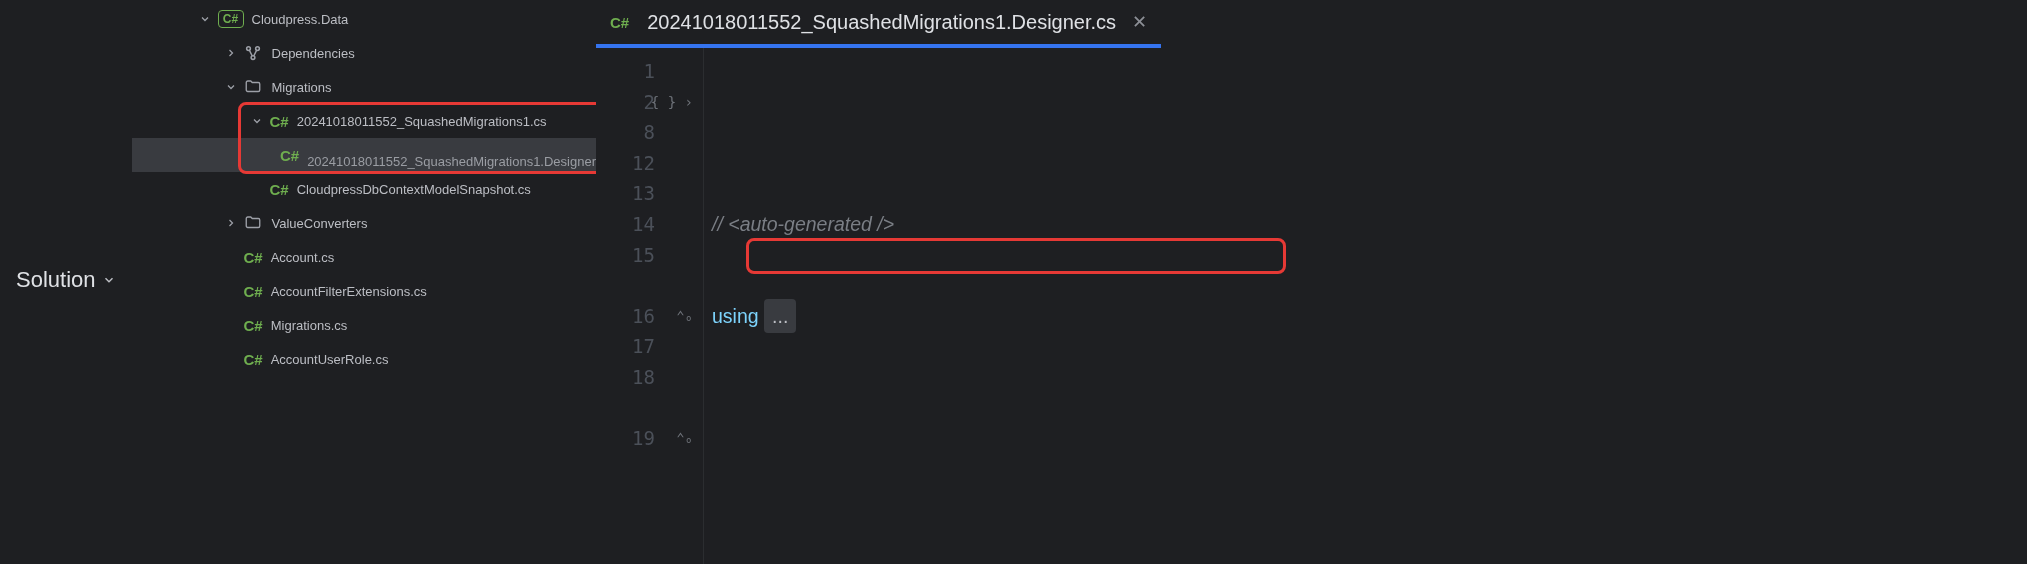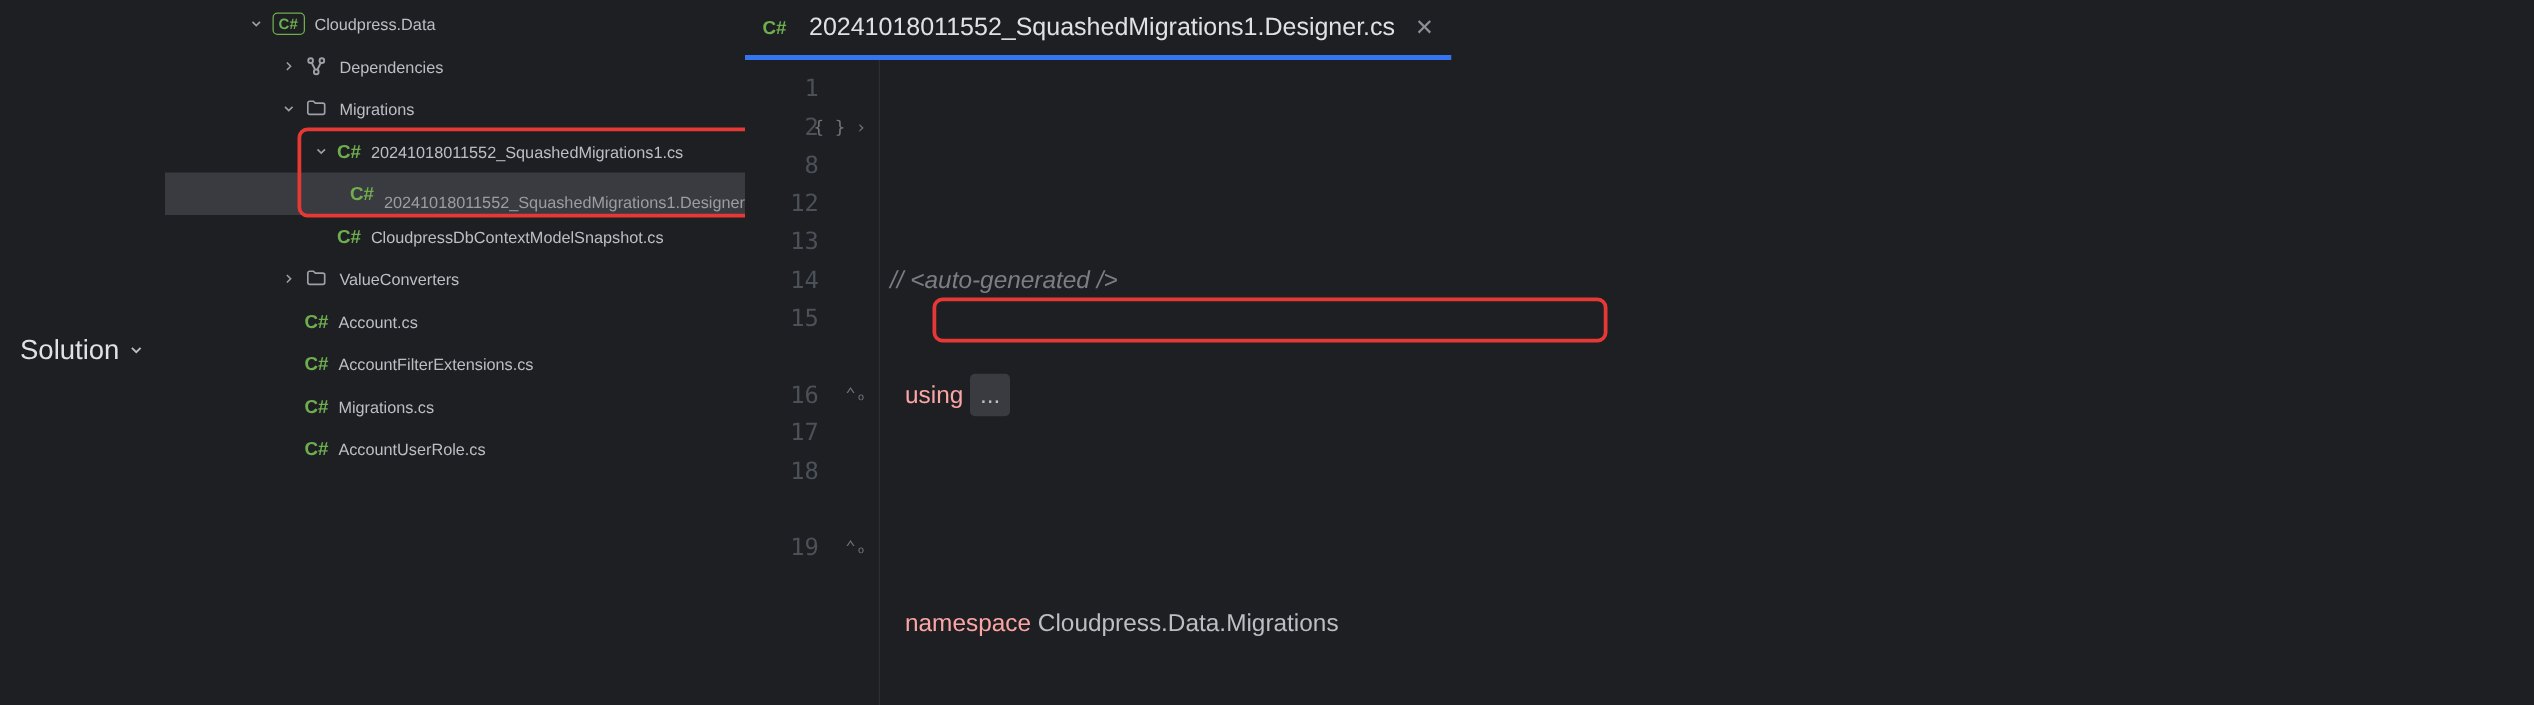--- a/index.html
+++ b/index.html
@@ -154,21 +154,21 @@
     font-family: Liberation Sans, sans-serif;
     font-size: 19.5px;
     padding-top: 8px;
     padding-left: 8px;
     line-height: 30.6px;
     white-space: pre;
     position: relative;
   }
   .cl { height: 30.6px; display: flex; align-items: center; }
   .c-comment { color: #7a7e85; font-style: italic; }
-  .c-kw { color: #fca5a5; margin-left: 12px; }
+  .c-kw { color: #7dd3fc; }
   .c-ns { color: #bcbec4; }
   .fold-pill {
     background: #393b40;
     color: #bcbec4;
     padding: 2px 8px;
     border-radius: 4px;
     font-style: normal;
   }
   svg { display: block; }
 </style>
@@ -329,21 +329,20 @@
       <div class="gln"><span>19</span><span class="fold">⌃ₒ</span></div>
     </div>
 
     <div class="code" style="position:relative;">
       
       <div class="highlight-box" style="left:42px; top:190px; width:540px; height:36px;"></div>
 
       <div class="cl"><span class="c-comment">// &lt;auto-generated /&gt;</span></div>
       <div class="cl"><span class="c-kw">using</span><span> </span><span class="fold-pill">...</span></div>
       <div class="cl"></div>
-      <div class="cl"><span class="c-kw">namespace</span><span class="c-ns"> Cloudpress.Data.Migrations</span></div>
       
       
       
       
       
       
       
       
       
     </div>

